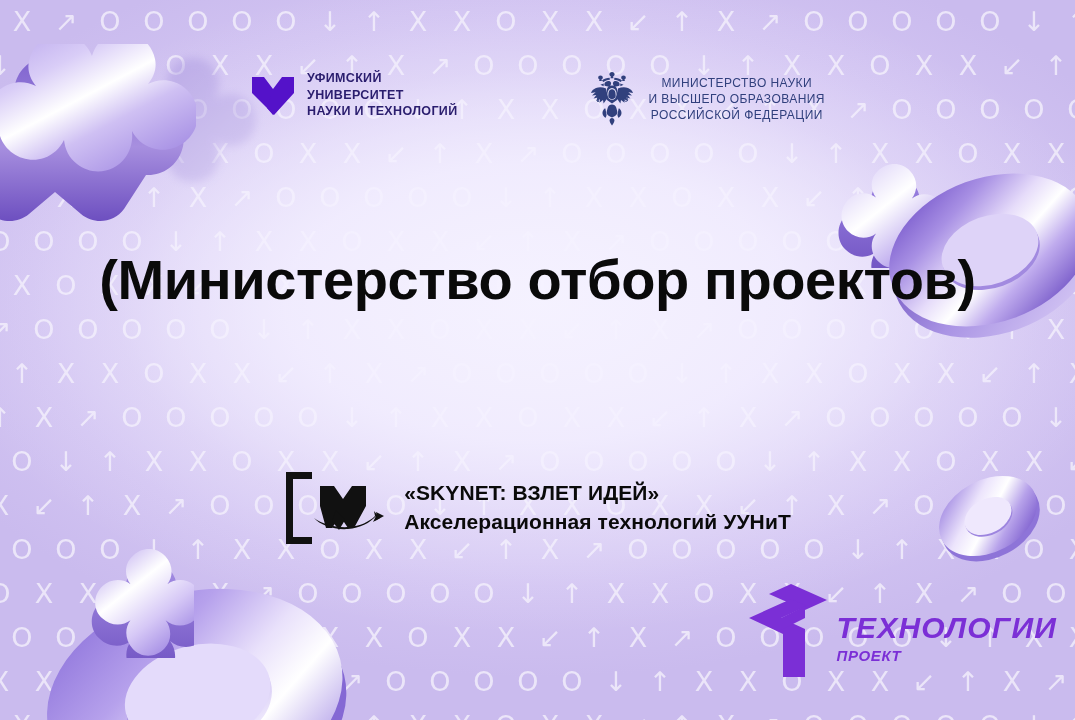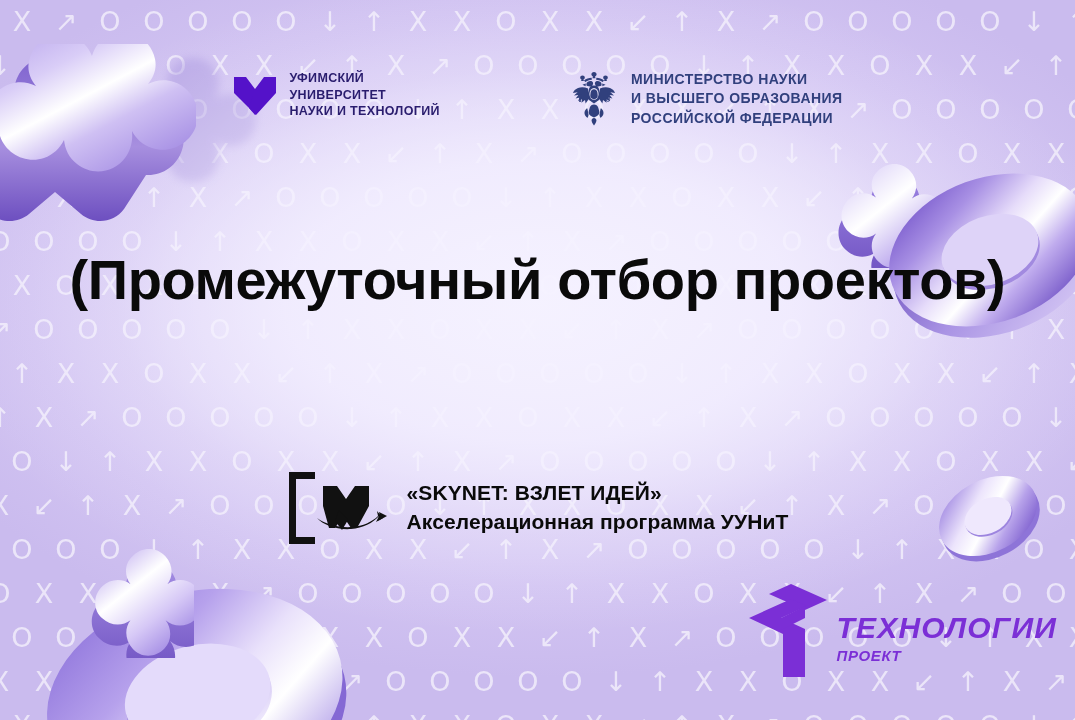--- a/index.html
+++ b/index.html
@@ -100,26 +100,27 @@
   .uunit-text {
     font-size: 12.5px;
     font-weight: bold;
     line-height: 1.32;
     letter-spacing: 0.35px;
     color: #2a1d6e;
     text-transform: uppercase;
   }
   .minobr-mark { width: 52px; height: 58px; flex: 0 0 auto; }
   .minobr-text {
-    font-size: 14px;
-    font-weight: bold;
+    font-size: 12px;
+    font-weight: normal;
     line-height: 1.36;
     letter-spacing: 0.45px;
     color: #31407d;
     text-transform: uppercase;
+    text-align: center;
   }
 
   
   .title-wrap {
     position: absolute;
     top: 248px;
     left: 0;
     width: 100%;
     text-align: center;
     padding: 0 18px;
@@ -832,37 +833,37 @@
       <div class="minobr-text">
         <div>Министерство науки</div>
         <div>и высшего образования</div>
         <div>Российской Федерации</div>
       </div>
     </div>
 
   </div>
 
   <div class="title-wrap">
-    <div class="title-line">(Промежуточный отбор проектов)</div>
+    <div class="title-line">(Министерство отбор проектов)</div>
   </div>
 
   <div class="skynet">
     <svg class="skynet-mark" viewBox="0 0 104 76">
 
       <path fill="#111111" d="M2 2h26v7H9v58h19v7H2z"></path>
 
       <path fill="#111111" d="M36 16h14l9 13 9-13h14v20L70 58h-6l-8-12-8 12h-6L36 36z"></path>
       <path fill="#111111" d="M52 40l9 10-6 10-7-9z"></path>
 
       <path fill="#111111" d="M30 48c6 7 20 12 34 11 12-1 22-6 28-13l-3 6 7-4-6-7 1 5c-6 6-15 10-26 11-13 1-27-3-35-9z"></path>
       <path fill="#111111" d="M92 42l8 4-9 5 2-4z"></path>
     </svg>
     <div class="skynet-text">
       <div>«SKYNET: ВЗЛЕТ ИДЕЙ»</div>
-      <div>Акселерационная программа УУНиТ</div>
+      <div>Акселерационная технологий УУНиТ</div>
     </div>
   </div>
 
   <div class="fedproj">
     <svg class="fedproj-mark" viewBox="0 0 84 96">
       <path fill="#7b2fd6" d="M44 2 80 18 58 28 22 12z"></path>
       <path fill="#7b2fd6" d="M2 36 44 17l16 7-26 12 24 11v48H36V52L2 36z"></path>
       <path fill="#7b2fd6" d="M34 36 58 24v12L34 48z"></path>
     </svg>
     <div class="fedproj-text">

